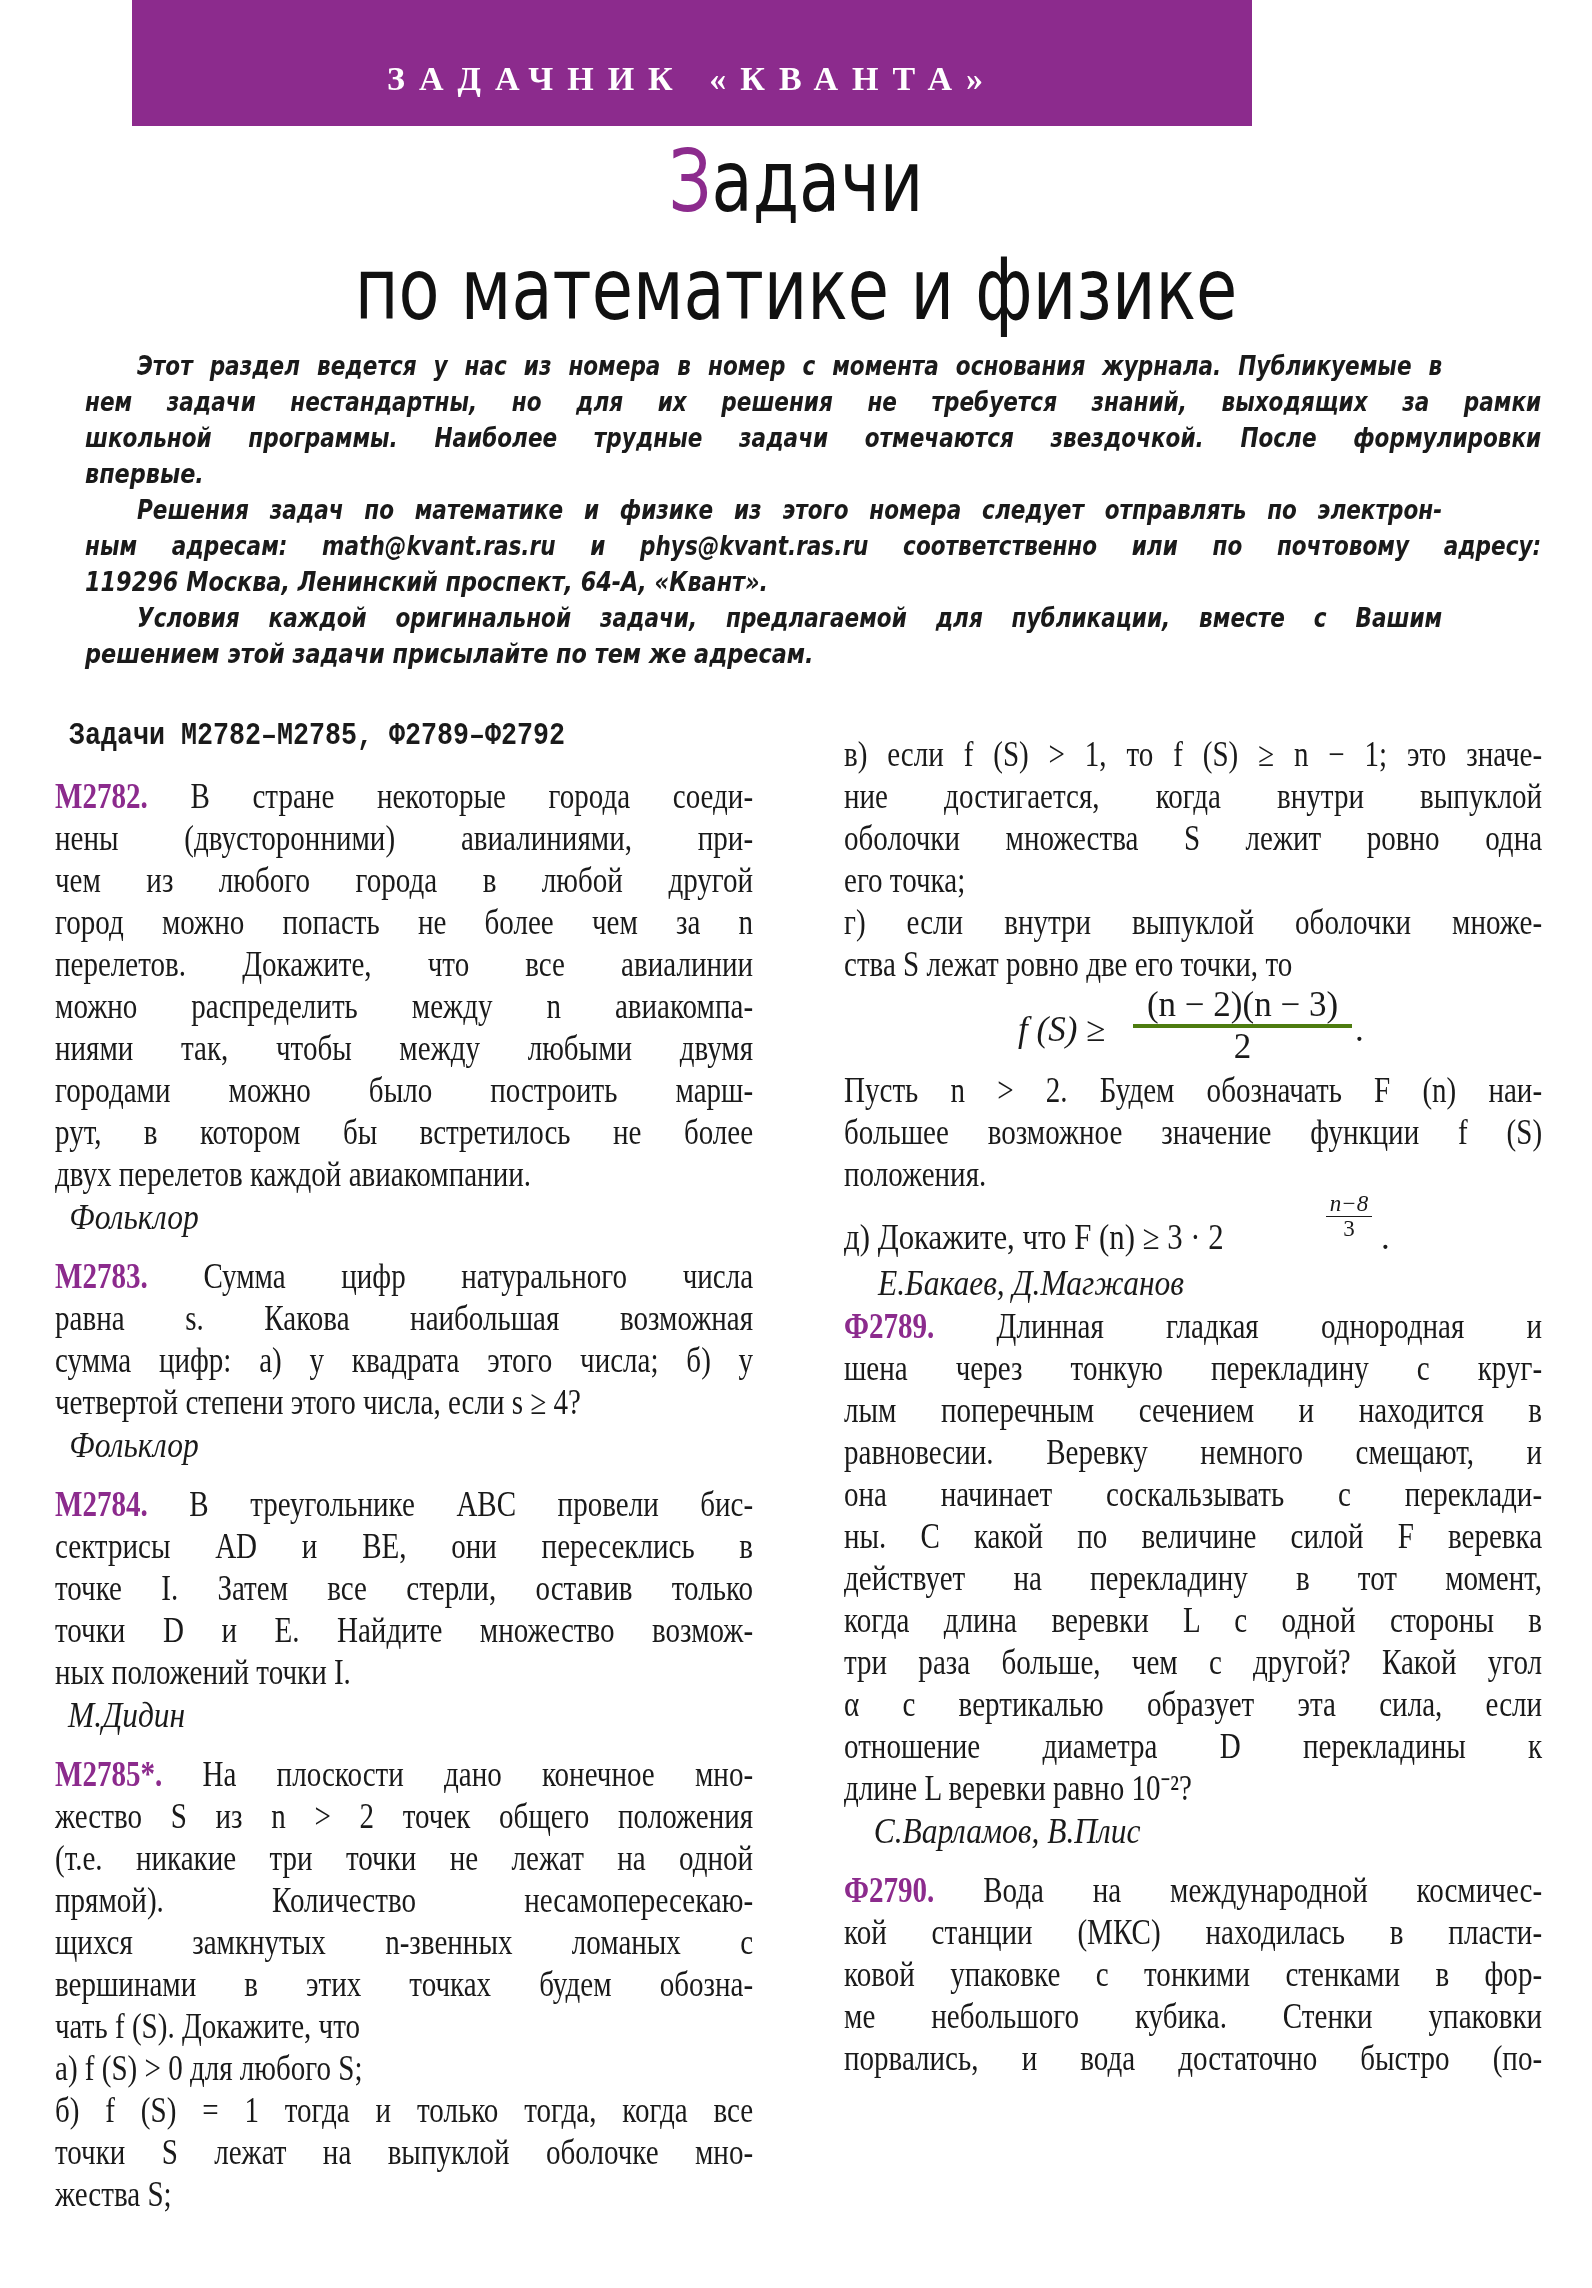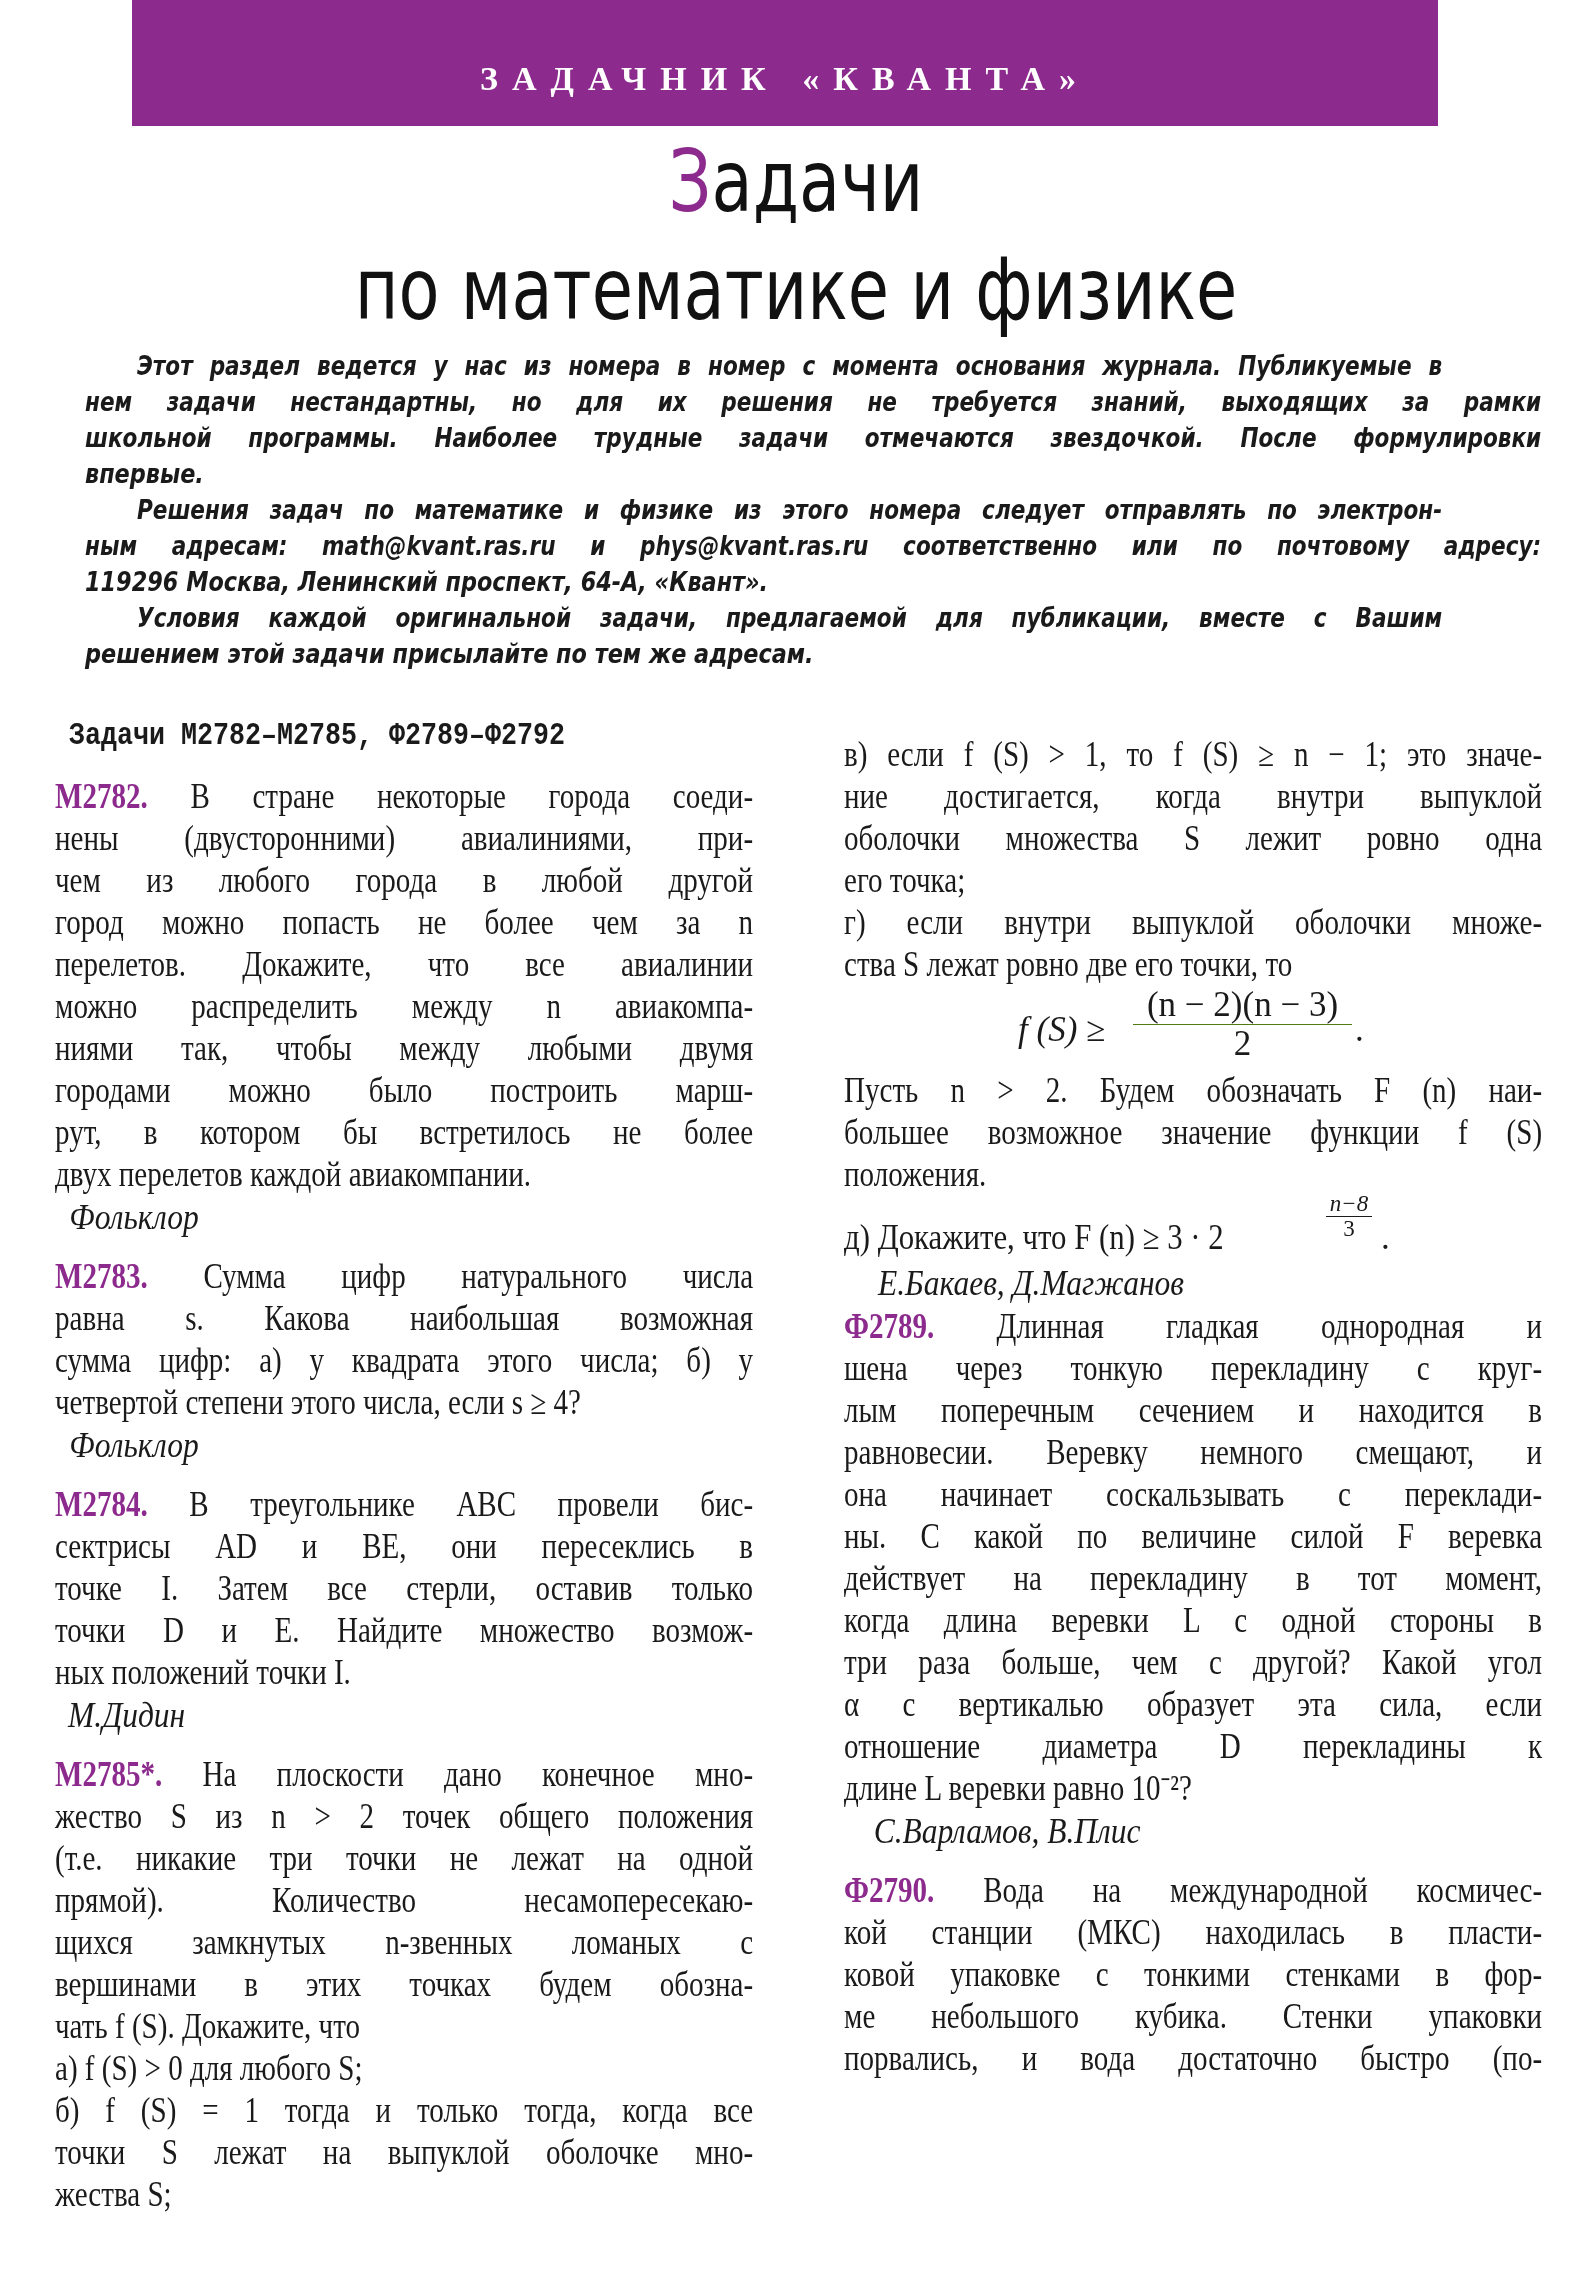--- a/index.html
+++ b/index.html
@@ -1,17 +1,17 @@
 <!DOCTYPE html>
 <html><head>
 <meta charset="utf-8">
 <style>
   html, body { margin:0; padding:0; background:#ffffff; }
   body { width:1592px; height:2289px; position:relative; overflow:hidden; color:#1a1a1a; }
-  .band { position:absolute; left:132px; top:0; width:1306px; height:126px; background:#8c2b8d; }
+  .band { position:absolute; left:132px; top:0; width:1120px; height:126px; background:#8c2b8d; }
   .band-title { position:absolute; left:0; right:0; top:60px; text-align:center; color:#ffffff;
     font-family:"Liberation Serif", serif; font-weight:bold; font-size:34px; letter-spacing:14px; }
   .title { position:absolute; left:0; right:0; text-align:center; font-family:"DejaVu Sans", sans-serif;
     font-weight:normal; color:#111; }
   .title-l1 { top:131px; font-size:86px; transform:scaleX(0.78); transform-origin:center; }
   .title-l2 { top:239px; font-size:86px; transform:scaleX(0.78); transform-origin:center; }
   .accent { color:#8c2b8d; }
   .intro { position:absolute; left:55px; width:1486px; top:345px; font-family:"DejaVu Sans", sans-serif;
     font-style:italic; font-weight:bold; font-size:26px; line-height:36px; }
   .intro .ln { white-space:nowrap; text-align:justify; text-align-last:justify; height:36px; overflow:visible;margin-left:30px; }
@@ -28,21 +28,21 @@
   .ln { display:block; white-space:nowrap; height:42px; line-height:42px; overflow:visible; }
   .ln .sq { display:inline-block; width:120.5%; transform:scaleX(0.83); transform-origin:left;
     text-align:justify; text-align-last:justify; }
   .ln.last .sq { text-align-last:left; }
   .pid { color:#8c2b8d; font-weight:bold; }
   .author { text-align:left; font-style:italic; height:44px; line-height:44px; white-space:nowrap; }
   .author span { display:inline-block; transform:scaleX(0.9); transform-origin:right; }
   .formula { height:84px; position:relative; white-space:nowrap; }
   .formula .f-lhs { position:absolute; left:174px; top:24px; font-style:italic; }
   .frac { position:absolute; left:289px; top:0; text-align:center; width:219px; }
-  .frac .num { border-bottom:1px solid #4d7c0f; line-height:38px; }
+  .frac .num { border-bottom:4px solid #4d7c0f; line-height:38px; }
   .frac .den { line-height:38px; }
   .formula .dot { position:absolute; left:511px; top:24px; }
   .exp-line { height:66px; position:relative; white-space:nowrap; }
   .exp-line .base { position:absolute; left:0; top:22px; }
   .exp-line .sup { position:absolute; left:482px; top:-4px; font-size:23px; font-style:italic; text-align:center; width:46px; }
   .exp-line .sup .n { border-bottom:1.5px solid #1a1a1a; line-height:24px; display:block; }
   .exp-line .sup .d { line-height:24px; display:block; font-style:normal; }
 </style>
 </head>
 <body>

